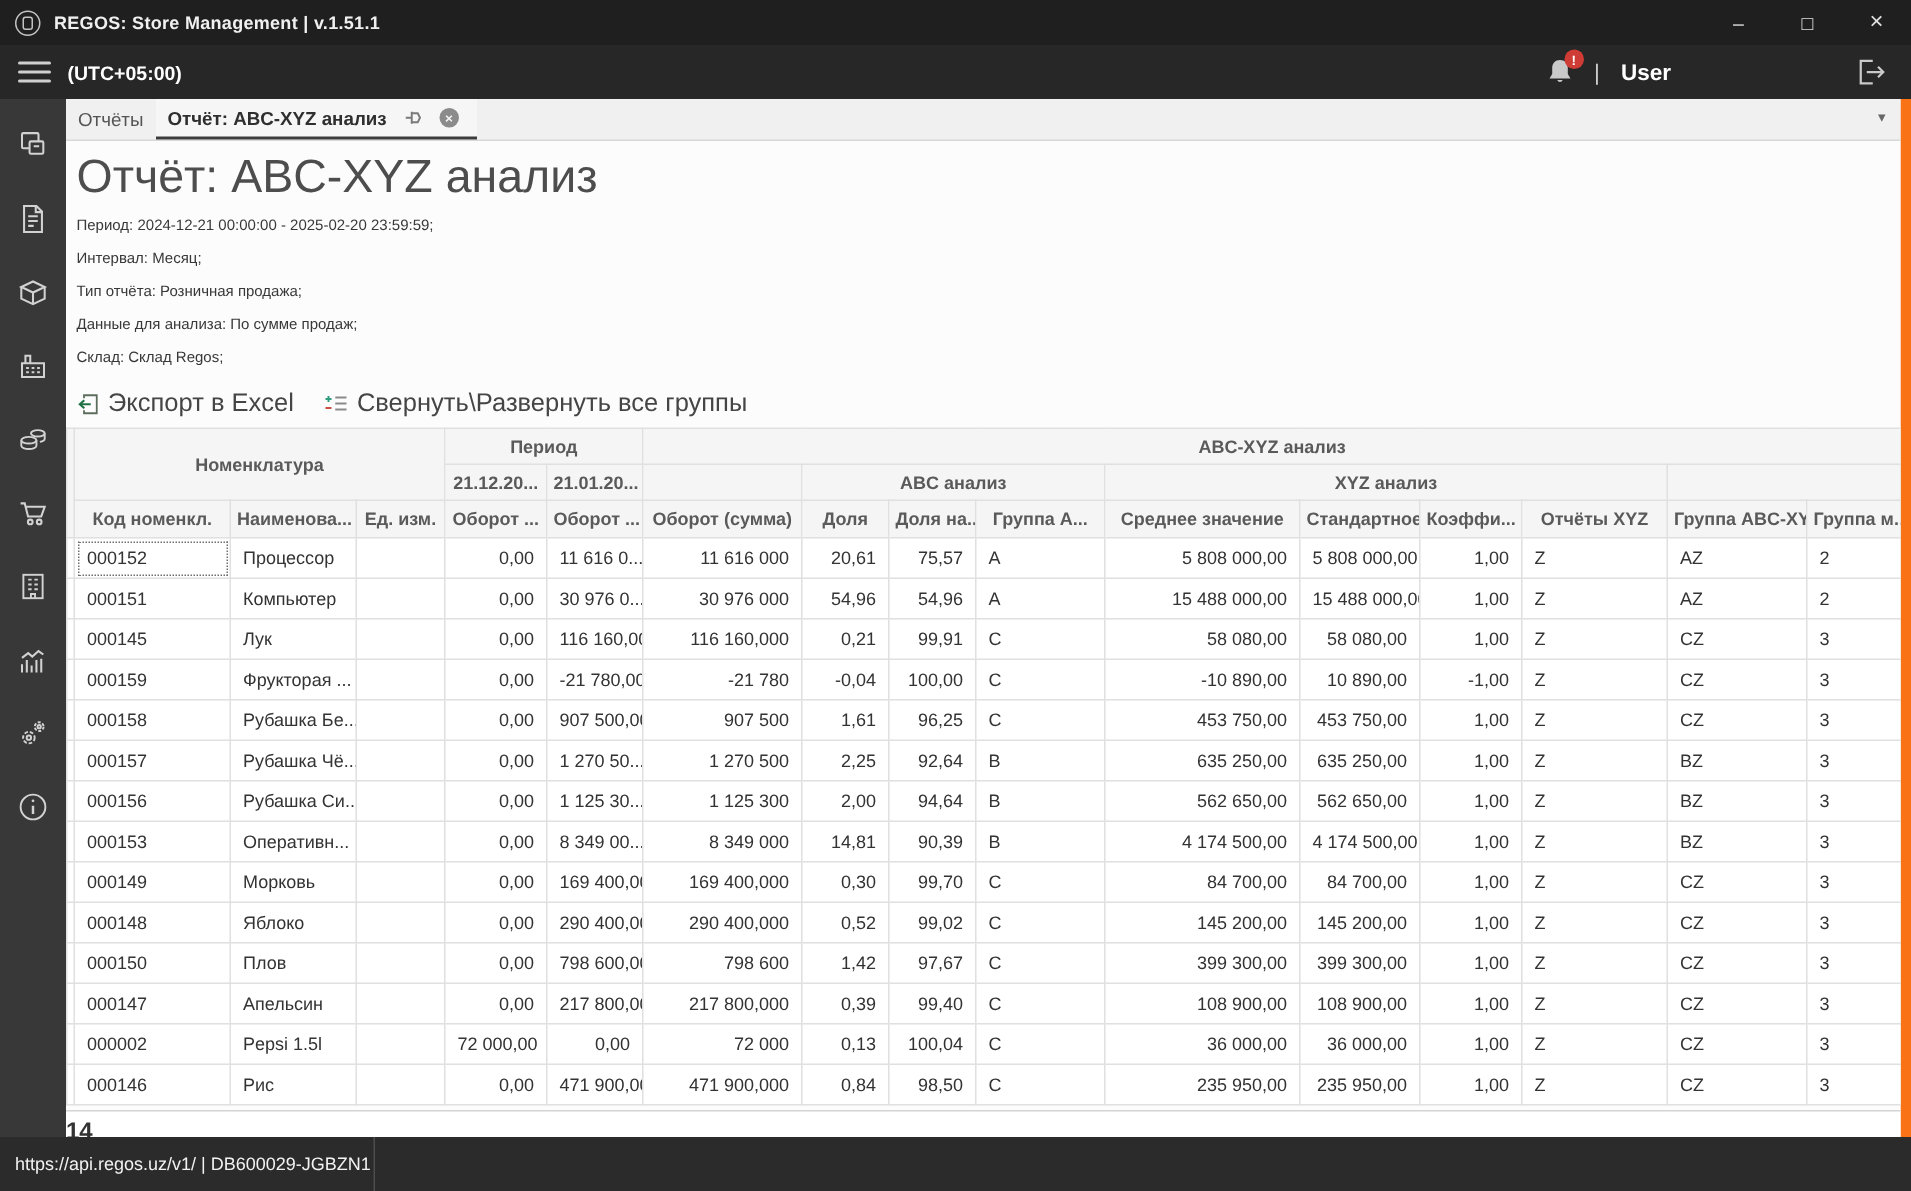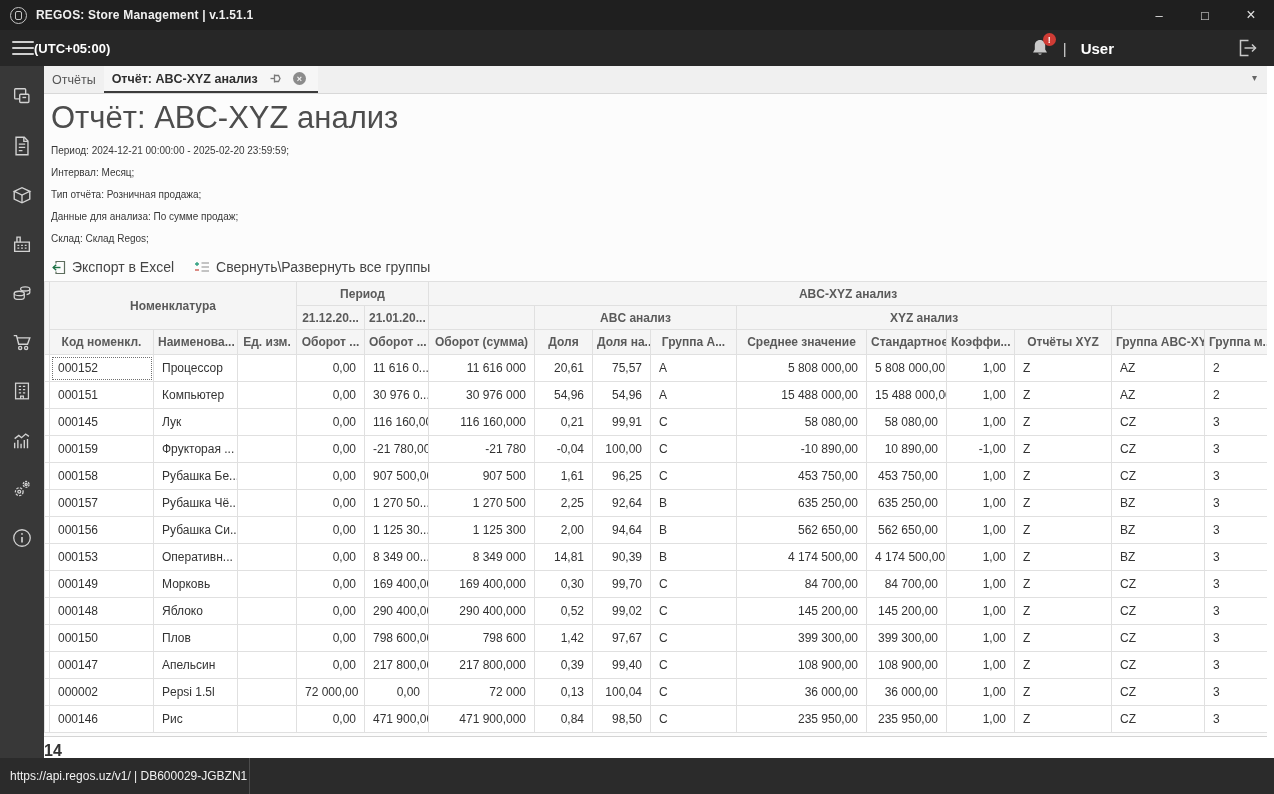--- a/index.html
+++ b/index.html
@@ -1,36 +1,36 @@
 <!DOCTYPE html>
 <html><head>
 <meta charset="utf-8">
 <style>
   * { box-sizing: border-box; margin: 0; padding: 0; }
   html,body { background:#111; }
   .app {
     position: relative; width: 1274px; height: 794px; overflow: hidden;
-    font-family: "Liberation Sans", sans-serif; background:#ffffff;
+    font-family: "Liberation Sans", sans-serif; background:#f97316;
     display: flex; flex-direction: column;
   }
   
   .titlebar { height:30px; background:#1f1f1f; display:flex; align-items:center; flex:0 0 auto; }
   .logo { width:17px; height:17px; border:1.5px solid #c4c4c4; border-radius:50%; margin-left:10px;
           display:flex; align-items:center; justify-content:center; }
   .logo-inner { width:7px; height:9px; border:1.5px solid #c4c4c4; border-radius:2px; }
   .title-text { color:#f0f0f0; font-size:12px; font-weight:bold; margin-left:9px; letter-spacing:.2px; }
   .win-controls { margin-left:auto; display:flex; height:100%; }
   .win-btn { width:46px; height:100%; display:flex; align-items:center; justify-content:center;
              color:#e0e0e0; font-size:13px; cursor:default; }
   .win-btn.close { font-size:16px; }
   
   .navbar { height:36px; background:#272727; display:flex; align-items:center; flex:0 0 auto; }
   .hamburger { width:22px; margin-left:12px; display:flex; flex-direction:column; gap:4px; }
   .hamburger i { display:block; height:2px; background:#cfcfcf; border-radius:1px; }
-  .tz { color:#ffffff; font-size:13px; font-weight:bold; }
+  .tz { color:#ffffff; font-size:13px; font-weight:bold; margin-left:11px; }
   .nav-right { margin-left:auto; display:flex; align-items:center; }
   .bell-wrap { position:relative; width:22px; height:22px; }
   .badge { position:absolute; top:-4px; right:-5px; width:13px; height:13px; border-radius:50%;
            background:#cf3c35; color:#fff; font-size:9px; font-weight:bold;
            display:flex; align-items:center; justify-content:center; }
   .nav-sep { color:#cfcfcf; font-size:15px; margin:0 14px 0 12px; }
   .user-name { color:#ffffff; font-size:15px; font-weight:bold; }
   .logout-btn { margin-left:122px; margin-right:16px; display:flex; align-items:center; }
   
   .body { flex:1 1 auto; display:flex; min-height:0; }
@@ -44,21 +44,21 @@
   .tab.active { background:#f6f6f6; color:#2f2f2f; font-weight:bold; border-bottom:2px solid #3c3c3c; gap:11px; padding-right:12px; }
   .tab-close { width:13px; height:13px; border-radius:50%; background:#8b8b8b; color:#f5f5f5; font-size:9px;
                font-weight:bold; display:flex; align-items:center; justify-content:center; }
   .tab-dd { position:absolute; right:10px; top:6px; color:#666; font-size:10px; }
   
   .report-area { flex:1 1 auto; background:#fcfcfc; min-height:0; overflow:hidden; display:flex; flex-direction:column; }
   .report-head { padding:2px 0 0 7px; }
   .report-title { font-size:31px; font-weight:normal; color:#4d4d4d; line-height:44px; }
   .meta-line { font-size:10px; color:#383838; line-height:22px; }
   .toolbar { display:flex; align-items:center; gap:20px; padding:9px 0 6px 7px; }
-  .tool-btn { display:flex; align-items:center; gap:6px; font-size:14px; color:#454545; cursor:pointer; }
+  .tool-btn { display:flex; align-items:center; gap:6px; font-size:17px; color:#454545; cursor:pointer; }
   
   table.grid { border-collapse:collapse; table-layout:fixed; width:1223px; flex:0 0 auto; }
   .grid th, .grid td { border:1px solid #e0e0e0; overflow:hidden; white-space:nowrap; }
   .grid thead th { background:#f5f5f5; color:#5a5a5a; font-weight:bold; font-size:12px; text-align:center; padding:0 4px; }
   .grid thead tr.band1 th, .grid thead tr.band2 th { height:24px; }
   .grid thead tr.cols th { height:25px; }
   .grid tbody td { background:#ffffff; color:#333; font-size:12px; height:27px; padding:0 8px; cursor:default; }
   .grid td.gutter, .grid th.gutter { padding:0; background:#fff; }
   .grid thead th.gutter { background:#f5f5f5; }
   .al-l { text-align:left; } .al-r { text-align:right; }

